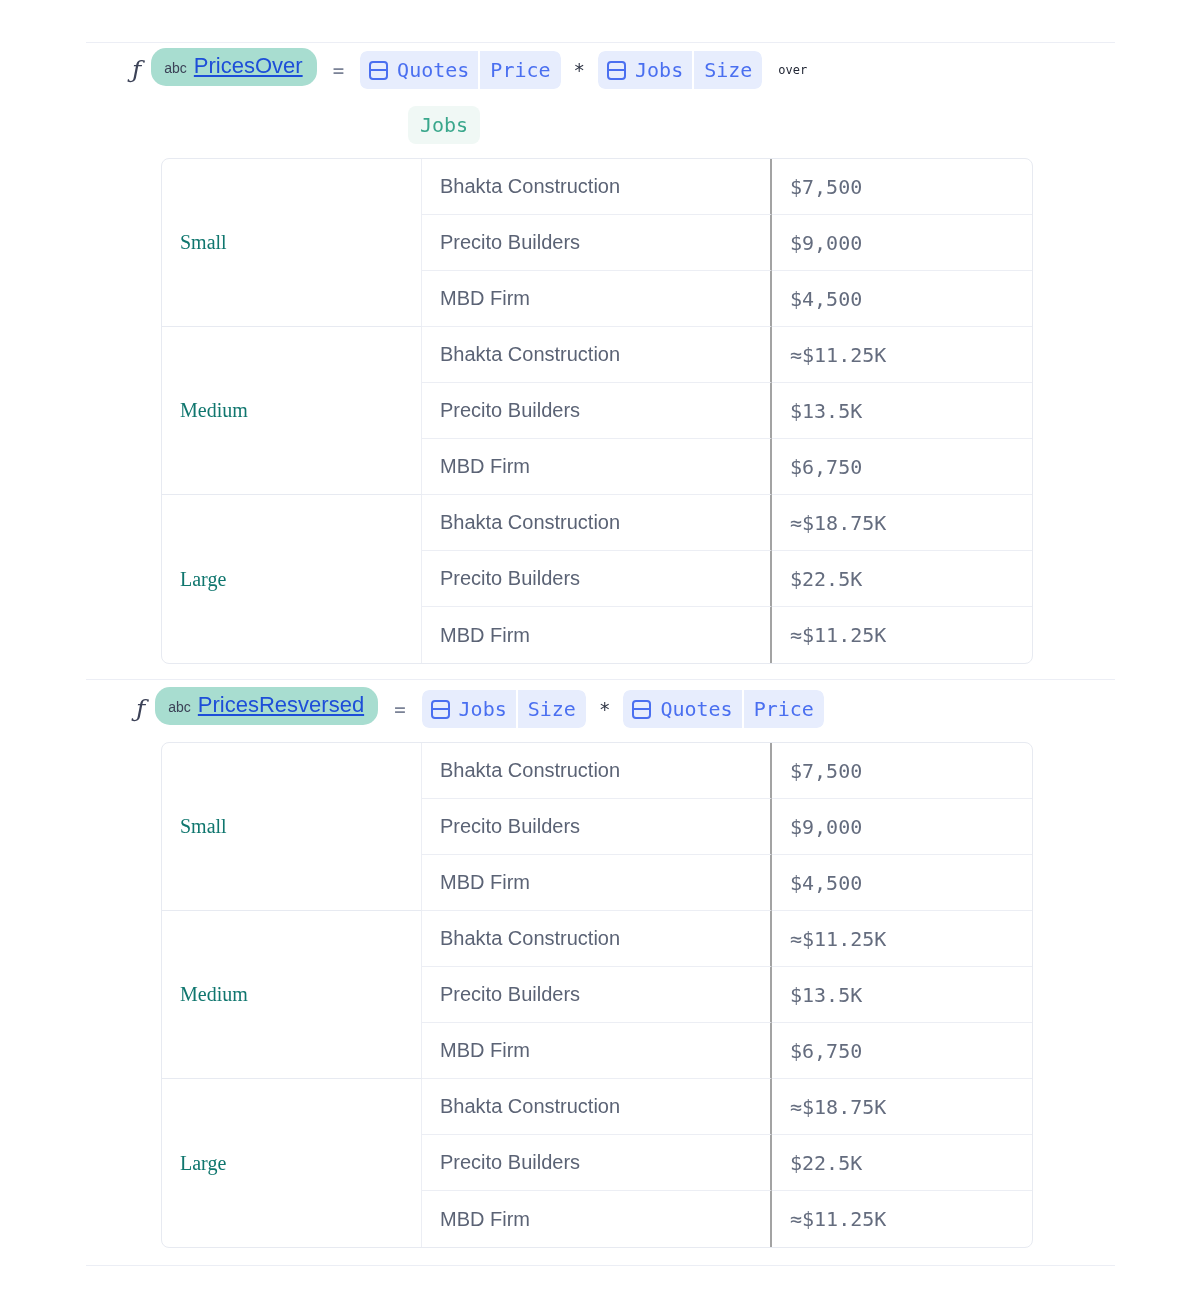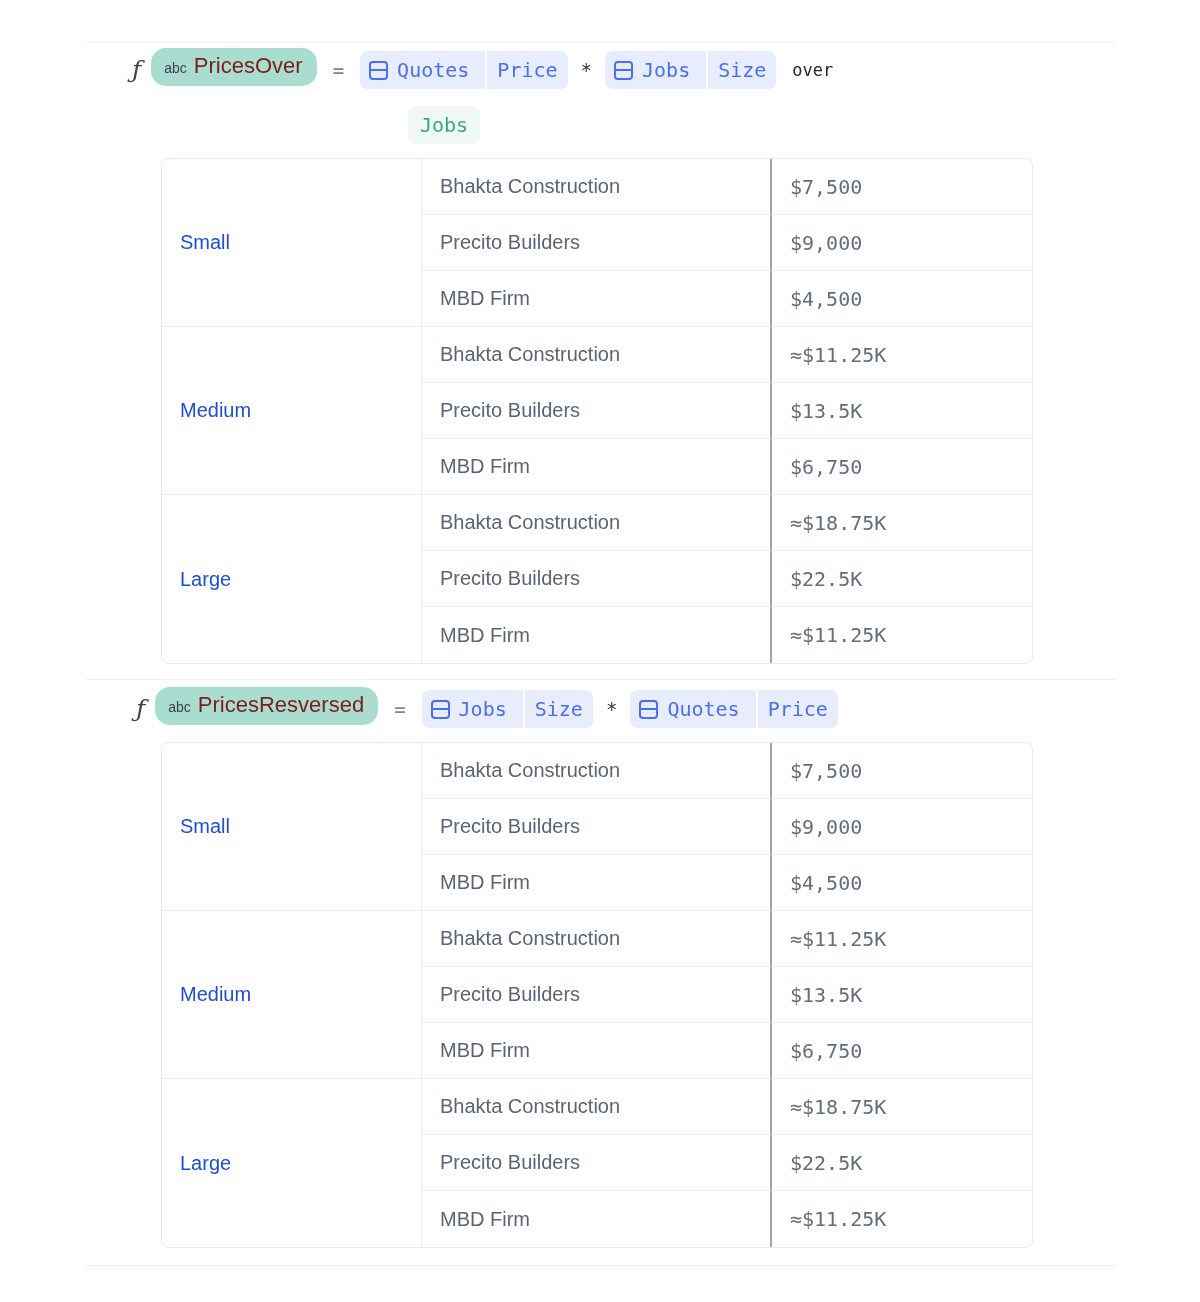--- a/index.html
+++ b/index.html
@@ -71,22 +71,23 @@
   }
   .name-chip .abc {
     font-family: "Liberation Sans", sans-serif;
     font-size: 14px;
     color: #3c4257;
     font-weight: 400;
   }
   .name-chip .nm {
     font-family: "Liberation Sans", sans-serif;
     font-size: 22px;
-    color: #7f1d1d;
+    color: #1d4ed8;
     font-weight: 400;
+    text-decoration: underline;
   }
   .eq {
     font-family: "DejaVu Sans Mono", monospace;
     font-size: 19px;
     color: #7a8296;
     line-height: 44px;
     margin: 0 16px;
   }
   .star {
     font-family: "DejaVu Sans Mono", monospace;
@@ -108,21 +109,21 @@
     display: inline-flex;
     align-items: center;
     background: #e7edfd;
     height: 38px;
     font-family: "DejaVu Sans Mono", monospace;
     font-size: 20px;
     color: #4a6ff0;
     letter-spacing: 0px;
   }
   .ref-chip .seg.table-seg {
-    padding: 0 16px 0 9px;
+    padding: 0 9px 0 9px;
     border-radius: 7px 0 0 7px;
     gap: 9px;
   }
   .ref-chip .seg.field-seg {
     padding: 4px 10px;
     border-radius: 0 7px 7px 0;
     margin-left: 2px;
   }
   .tbl-icon {
     display: inline-block;
@@ -137,21 +138,21 @@
     content: "";
     position: absolute;
     left: 0;
     right: 0;
     top: 6.5px;
     height: 2px;
     background: #4a6ff0;
   }
   .kw {
     font-family: "DejaVu Sans Mono", monospace;
-    font-size: 17px;
+    font-size: 12px;
     color: #222735;
     line-height: 44px;
     margin-left: 16px;
   }
   .group-chip {
     display: inline-flex;
     align-items: center;
     height: 38px;
     padding: 0 12px;
     border-radius: 8px;
@@ -175,23 +176,23 @@
     display: grid;
     grid-template-columns: 260px 350px 260px;
     overflow: hidden;
   }
   .rt-group {
     display: flex;
     align-items: center;
     padding-left: 18px;
     border-right: 1px solid #eceef4;
     border-bottom: 1px solid #e7eaf1;
-    font-family: Liberation Sans, sans-serif;
-    font-size: 20px;
-    color: #1d4ed8;
+    font-family: Liberation Serif, serif;
+    font-size: 20px;
+    color: #0f766e;
     grid-column: 1;
   }
   .rt-group.last-group { border-bottom: none; }
   .rt-cell {
     height: 56px;
     display: flex;
     align-items: center;
     padding-left: 18px;
     border-bottom: 1px solid #eceef4;
     border-right: 2px solid #a3a3a3;

